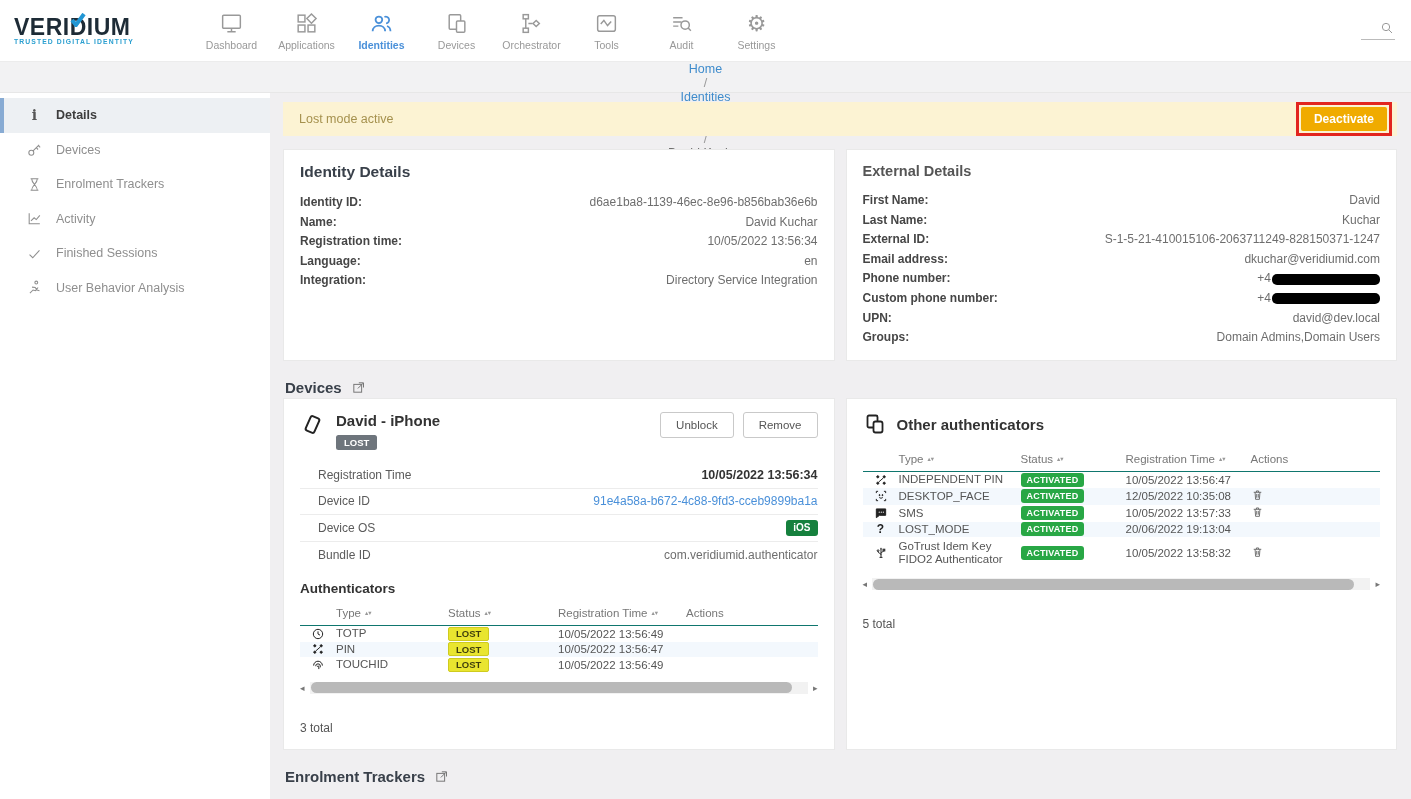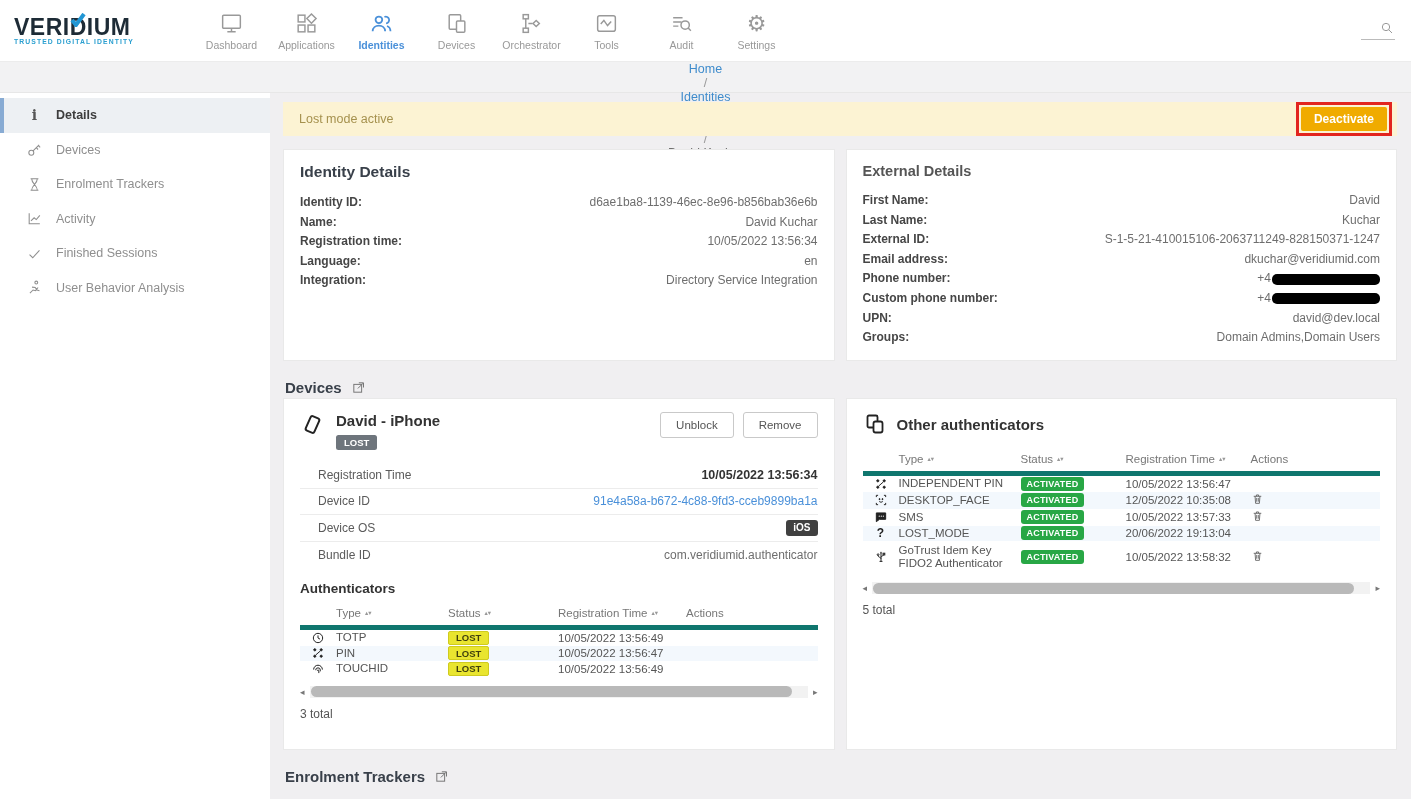--- a/index.html
+++ b/index.html
@@ -68,47 +68,47 @@
   .dev-name { font-size:15px; font-weight:bold; color:#333; line-height:18px; }
   .badge-gray { display:inline-block; background:#6e757c; color:#fff; font-size:9.5px; font-weight:bold; padding:2px 8px; border-radius:2.5px; margin-top:5px; }
   .dev-buttons { display:flex; gap:9px; }
   .btn-outline { background:#fff; border:1px solid #c9c9c9; border-radius:3px; color:#555; font-size:11.5px; padding:6px 15px; cursor:pointer; font-family:"Liberation Sans",sans-serif; }
 
   .info-rows { margin-top:12px; }
   .info-row { display:flex; align-items:center; justify-content:space-between; height:26.5px; border-bottom:1px solid #ececec; padding-left:18px; font-size:12px; color:#5b5b5b; }
   .info-row:last-child { border-bottom:none; }
   .iv-bold { font-weight:bold; color:#333; font-size:12.5px; }
   .iv-link { color:#4a90d9; cursor:pointer; }
-  .badge-os { background:#404040; color:#fff; font-size:10px; font-weight:bold; padding:2.5px 7px; border-radius:3px; }
+  .badge-os { background:#15803d; color:#fff; font-size:10px; font-weight:bold; padding:2.5px 7px; border-radius:3px; }
   .iv-text { color:#6e6e6e; }
 
   .sub-heading { font-size:13.5px; font-weight:bold; color:#333; margin:13px 0 4px; }
 
   
   .tbl { width:100%; font-size:11.5px; color:#555; }
-  .tbl-head { display:grid; align-items:center; color:#777; padding:7px 0 6px; border-bottom:5px solid #0f766e; }
+  .tbl-head { display:grid; align-items:center; color:#777; padding:7px 0 6px; border-bottom:1px solid #0f766e; }
   .tbl-left .tbl-head, .tbl-left .tr { grid-template-columns:36px 112px 110px 128px 1fr; }
   .tbl-right .tbl-head, .tbl-right .tr { grid-template-columns:36px 122px 105px 125px 1fr; }
   .tr { display:grid; align-items:center; min-height:15.5px; padding:0.5px 0; }
   .tr:nth-child(odd) { background:#f3f8fd; }
   .th { display:flex; align-items:center; gap:4px; }
   .sort { display:inline-flex; flex-direction:column; font-size:6.5px; line-height:4.6px; color:#999; font-family:"DejaVu Sans",sans-serif; cursor:pointer; }
   .cell-icon { display:flex; justify-content:center; }
   .cell-icon svg { width:14px; height:14px; stroke:#222; fill:none; stroke-width:1.7; }
   .cell-icon .tglyph { font-size:12px; font-weight:bold; color:#222; line-height:13px; }
   .cell-type { padding-right:6px; line-height:13px; }
   .badge-lost { display:inline-block; background:#e9e52f; border:1px solid #cfcb1e; color:#3f3f0d; font-size:9.5px; font-weight:bold; padding:0.5px 7px; border-radius:2px; }
   .badge-act { display:inline-block; background:#28a745; color:#fff; font-size:9px; font-weight:bold; padding:2px 6px; border-radius:3px; letter-spacing:.2px; }
   .cell-act svg { width:13px; height:14px; stroke:#555; fill:none; stroke-width:1.5; cursor:pointer; }
 
   .hscroll { display:flex; align-items:center; gap:5px; margin-top:9px; }
   .hscroll .arr { color:#777; font-size:9px; font-family:"DejaVu Sans",sans-serif; cursor:pointer; }
   .hscroll .track { flex:1; height:12px; background:#f2f2f2; position:relative; }
   .hscroll .thumb { position:absolute; left:1px; top:0.5px; bottom:0.5px; width:96.5%; background:#b9b9b9; border-radius:6px; cursor:grab; }
-  .total { font-size:12px; color:#555; margin-top:9px; }
+  .total { font-size:12px; color:#555; margin-top:27px; }
 
   .oa-head { display:flex; align-items:center; gap:10px; margin-bottom:10px; }
   .oa-head svg { width:24px; height:24px; stroke:#222; fill:none; stroke-width:1.8; }
   .oa-title { font-size:15px; font-weight:bold; color:#333; }
 </style>
 </head>
 <body>
 
 <div class="topbar">
   <div class="logo">

